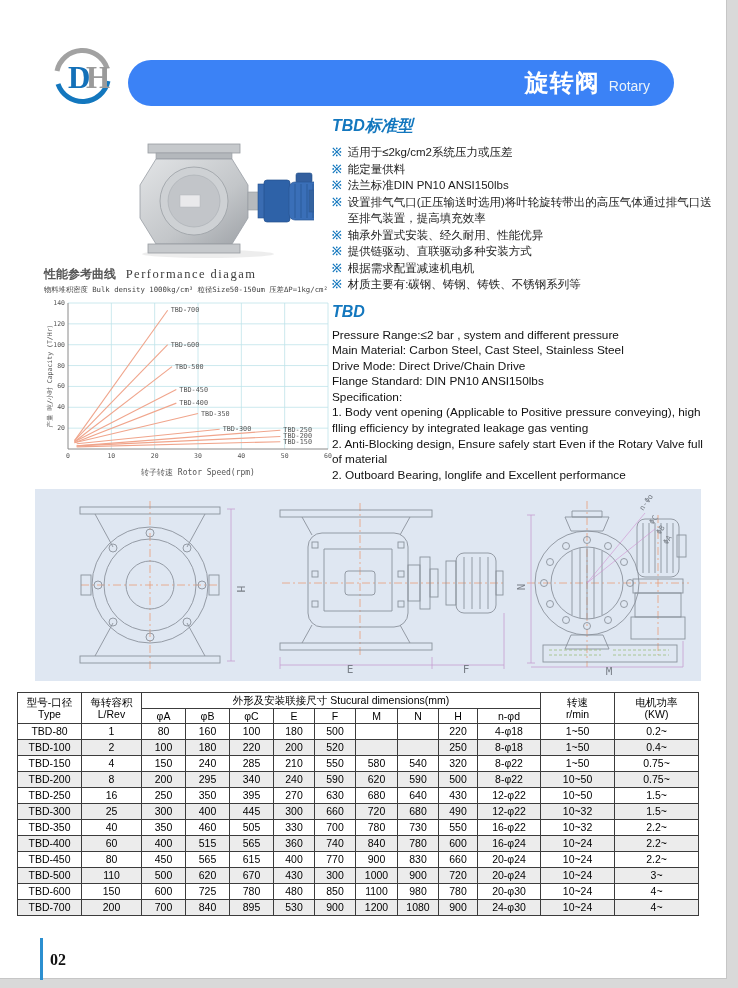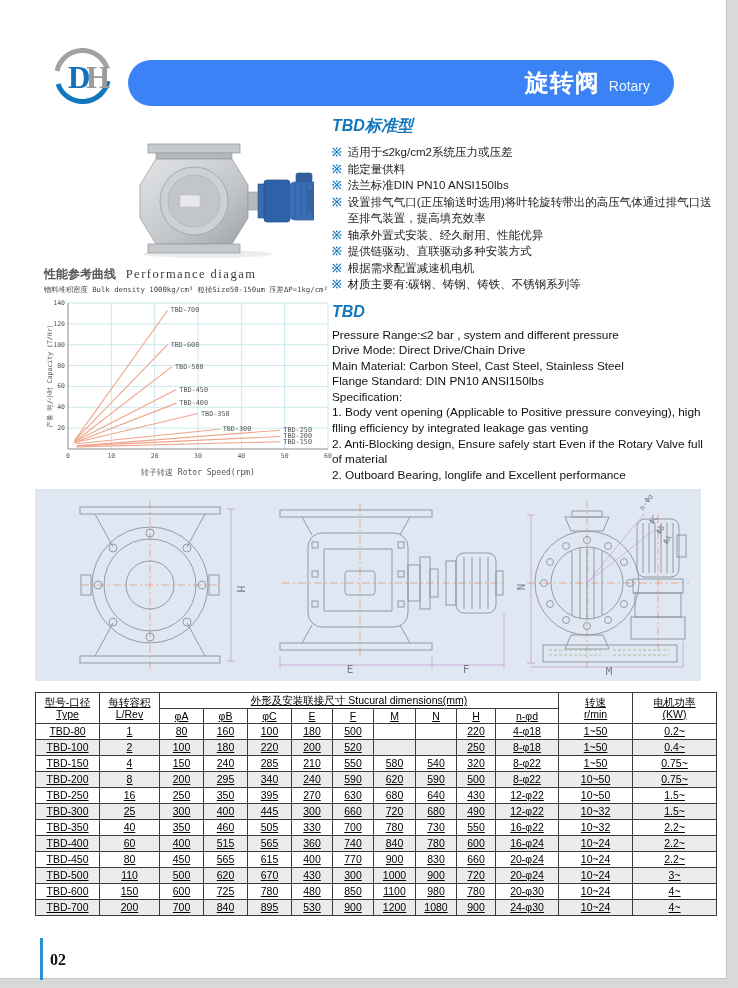--- a/index.html
+++ b/index.html
@@ -37,22 +37,22 @@
   .drawings { position:absolute; left:35px; top:489px; width:666px; height:192px; background:#dfe7f2; }
   .drawings svg { position:absolute; }
   .dline { stroke:#8b929c; stroke-width:0.9; fill:none; }
   .dcenter { stroke:#e8a078; stroke-width:0.8; stroke-dasharray:8 3 2 3; fill:none; }
   .ddim { stroke:#c59fd0; stroke-width:0.8; fill:none; }
   .dlabel { fill:#7a8089; font-family:"DejaVu Sans Mono", monospace; font-size:11px; }
   .dlabel-sm { fill:#7a8089; font-family:"DejaVu Sans Mono", monospace; font-size:7.5px; }
   .dgreen { stroke:#9cbf7d; stroke-width:0.8; stroke-dasharray:3 2; fill:none; }
 
   
-  .spec-table { position:absolute; left:35px; top:692px; width:681px; border-collapse:collapse;
-                table-layout:fixed; font-size:10.5px; color:#000;text-decoration:underline; }
+  .spec-table { position:absolute; left:17px; top:692px; width:681px; border-collapse:collapse;
+                table-layout:fixed; font-size:10.5px; color:#000; }
   .spec-table th, .spec-table td { border:1px solid #3c3c3c; text-align:center; padding:1px 0;
                                    font-weight:normal; line-height:12.5px; overflow:hidden; }
   .spec-table thead th { background:#fff; }
   .spec-table tbody tr.alt td { background:#ececec; }
   .spec-table tbody td { height:16px; }
 
   
   .footer { position:absolute; left:40px; top:938px; display:flex; align-items:center; }
   .page-bar { width:3px; height:42px; background:#2b8fd0; margin-right:7px; }
   .page-num { font-family:"Liberation Serif", serif; font-weight:bold; font-size:16px; color:#111; padding-top:2px; }
@@ -197,22 +197,22 @@
             <span>根据需求配置减速机电机</span>
           </li>
           <li>
             <span class="mark">※</span>
             <span>材质主要有:碳钢、铸钢、铸铁、不锈钢系列等</span>
           </li>
         </ul>
       <h2 class="sec-heading">TBD</h2>
       <div class="spec-lines" id="specs">
           <div>Pressure Range:≤2 bar , system and different pressure</div>
+          <div>Main Material: Carbon Steel, Cast Steel, Stainless Steel</div>
           <div>Drive Mode: Direct Drive/Chain Drive</div>
-          <div>Main Material: Carbon Steel, Cast Steel, Stainless Steel</div>
           <div>Flange Standard: DIN PN10 ANSI150lbs</div>
           <div>Specification:</div>
           <div>1. Body vent opening (Applicable to Positive pressure conveying), high flling efficiency by integrated leakage gas venting</div>
           <div>2. Anti-Blocking design, Ensure safely start Even if the Rotary Valve full of material</div>
           <div>2. Outboard Bearing, longlife and Excellent performance</div>
         </div>
     </div>
 
     <div class="drawings">
 

